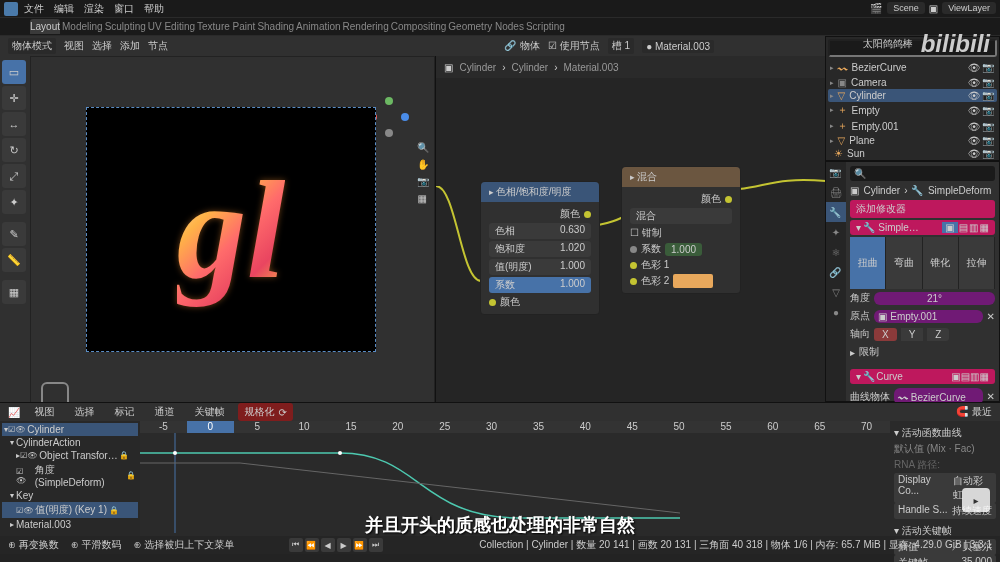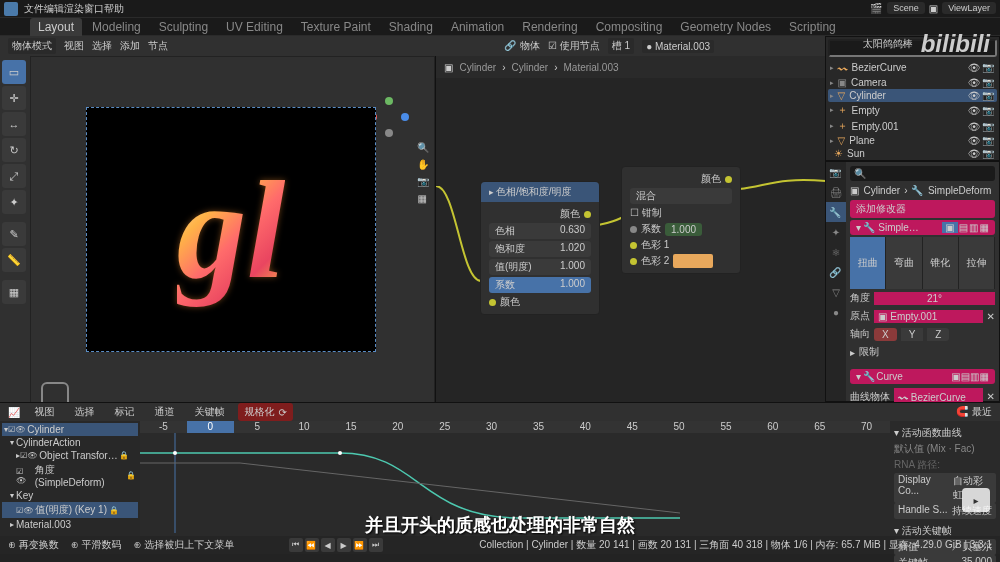--- a/index.html
+++ b/index.html
@@ -1,22 +1,22 @@
 <!DOCTYPE html>
 <html><head>
 <meta charset="utf-8">
 <style>
 *{margin:0;padding:0;box-sizing:border-box;font-family:sans-serif;font-size:10px;color:#ccc}
 body{background:#1a1a1a;width:1000px;height:562px;overflow:hidden;position:relative}
 .topbar{height:18px;background:#1a1a1a;display:flex;align-items:center;padding:0 4px;border-bottom:1px solid #2a2a2a}
 .logo{width:14px;height:14px;background:#4a7aaa;border-radius:2px;margin-right:6px}
-.menu{display:flex;font-size:9px}
+.menu{display:flex;gap:10px;font-size:9px}
 .menu span{cursor:pointer}
 .tabs{height:18px;background:#1a1a1a;display:flex;align-items:center;padding:0 30px;border-bottom:1px solid #2a2a2a;gap:2px}
-.tab{padding:2px 8px;font-size:12px;color:#888}
+.tab{padding:2px 0;font-size:10px;color:#888}
 .tab.active{background:#3a3a3a;border-radius:3px 3px 0 0;color:#ccc}
 .topright{position:absolute;top:2px;right:4px;display:flex;gap:4px;align-items:center}
 .scenefield{background:#2a2a2a;padding:1px 6px;border-radius:3px;font-size:9px}
 .header2{height:20px;display:flex;align-items:center;padding:0 8px;background:#303030;gap:8px;font-size:9px}
 .hdr-item{padding:1px 4px;background:#2a2a2a;border-radius:2px}
 .main{display:flex;height:365px}
 .toolbar{width:30px;background:#303030;padding:4px 2px;display:flex;flex-direction:column;gap:2px}
 .tool{width:24px;height:24px;background:#3a3a3a;border-radius:3px;display:flex;align-items:center;justify-content:center;font-size:11px}
 .tool.active{background:#4772a8}
 .viewport{width:405px;background:#303030;position:relative;border:1px solid #222}
@@ -55,21 +55,21 @@
 .props-tabs{width:20px;float:left;height:100%;background:#252525;display:flex;flex-direction:column}
 .p-tab{width:20px;height:20px;display:flex;align-items:center;justify-content:center;font-size:10px;color:#888}
 .p-tab.active{background:#3a5578}
 .props-body{margin-left:20px;padding:4px;font-size:9px}
 .p-crumb{display:flex;gap:4px;color:#aaa;margin-bottom:4px}
 .p-section{background:#be185d;padding:2px 6px;margin:2px 0;border-radius:3px}
 .p-row{display:flex;align-items:center;gap:4px;padding:2px 0}
 .p-btn4{display:flex;gap:0}
 .p-btn4 span{flex:1;padding:19px 4px;background:#3a3a3a;text-align:center;border-right:1px solid #222}
 .p-btn4 span.sel{background:#4772a8}
-.p-field{background:#be185d;padding:1px 4px;border-radius:0;flex:1;text-align:center}
+.p-field{background:#701a75;padding:1px 4px;border-radius:6px;flex:1;text-align:center}
 .axis-x{background:#8b3a3a;padding:1px 8px;border-radius:3px}
 .axis-y{background:#3a3a3a;padding:1px 8px}
 .axis-z{background:#3a3a3a;padding:1px 8px;border-radius:0 3px 3px 0}
 .timeline{position:absolute;bottom:0;left:0;right:0;height:160px;background:#232323;border-top:1px solid #111}
 .tl-hdr{height:18px;background:#303030;display:flex;align-items:center;padding:0 8px;gap:8px;font-size:9px}
 .tl-tab{padding:2px 6px}
 .tl-tab.sel{background:#7f1d1d;border-radius:3px;display:flex;gap:4px;align-items:center}
 .tl-body{display:flex;height:115px}
 .tl-tree{width:140px;background:#282828;padding:2px}
 .tl-item{padding:1px 2px;font-size:8px;display:flex;align-items:center;gap:2px}
@@ -224,20 +224,21 @@
             </div>
           </div>
         <div class="node-row">
             <div class="socket"></div>
             <span>颜色</span>
           </div>
       </div>
     </div>
 
     <div class="node" style="top:110px;left:185px;width:92px">
+      <div class="node-hdr brown">▸ <span>混合</span></div>
       <div class="node-body">
         <div class="node-row" style="justify-content:flex-end">
             <span>颜色</span>
             <div class="socket"></div>
           </div>
         <div class="node-row">
             <div class="node-field">混合</div>
           </div>
         <div class="node-row">
             <span>☐ <span>钳制</span></span>

